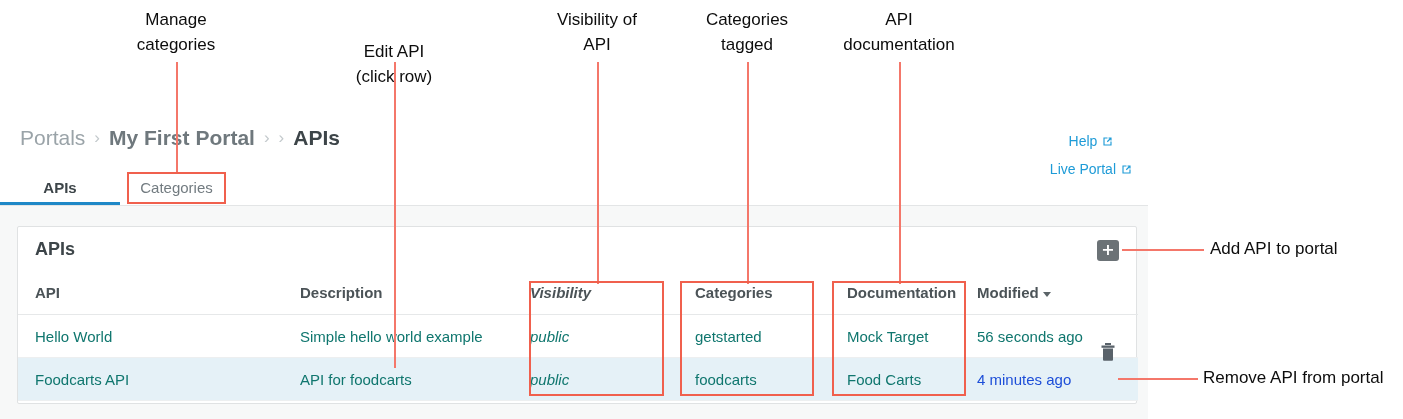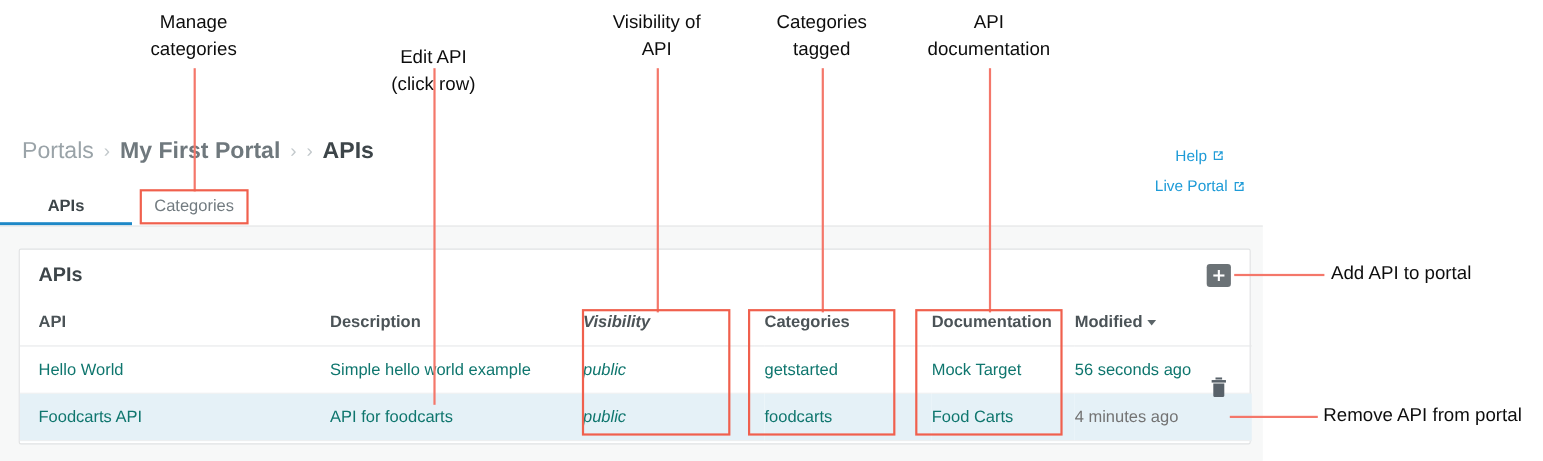--- a/index.html
+++ b/index.html
@@ -95,21 +95,21 @@
   table.grid th {
     font-size: 15px; font-weight: 700; color: #4b5357; text-align: left;
     padding: 0 0 13px 0; height: 30px; border-bottom: 1px solid #e6e8e9;
     vertical-align: bottom;
   }
   table.grid td {
     font-size: 15px; color: #0f766e; height: 43px; padding: 0;
     vertical-align: middle; border-bottom: 1px solid #edeff0;
   }
   tr.row-alt td { background: #e5f1f7; }
-  tr.row-alt td.muted { color: #737373; }
+  tr.row-alt td.muted { color: #1d4ed8; }
   .c-api   { width: 282px; padding-left: 17px !important; }
   .c-desc  { width: 230px; }
   .c-vis   { width: 165px; font-style: italic; }
   .c-cat   { width: 152px; }
   .c-doc   { width: 130px; }
   .c-mod   { width: 161px; }
   th.c-mod .sortcaret { display: inline-block; margin-left: 4px; width: 0; height: 0;
       border-left: 4px solid transparent; border-right: 4px solid transparent;
       border-top: 5px solid #5b6468; vertical-align: middle; }
   .trash { position: absolute; left: 1082px; top: 116px; width: 16px; height: 18px; cursor: pointer; z-index: 30; }

